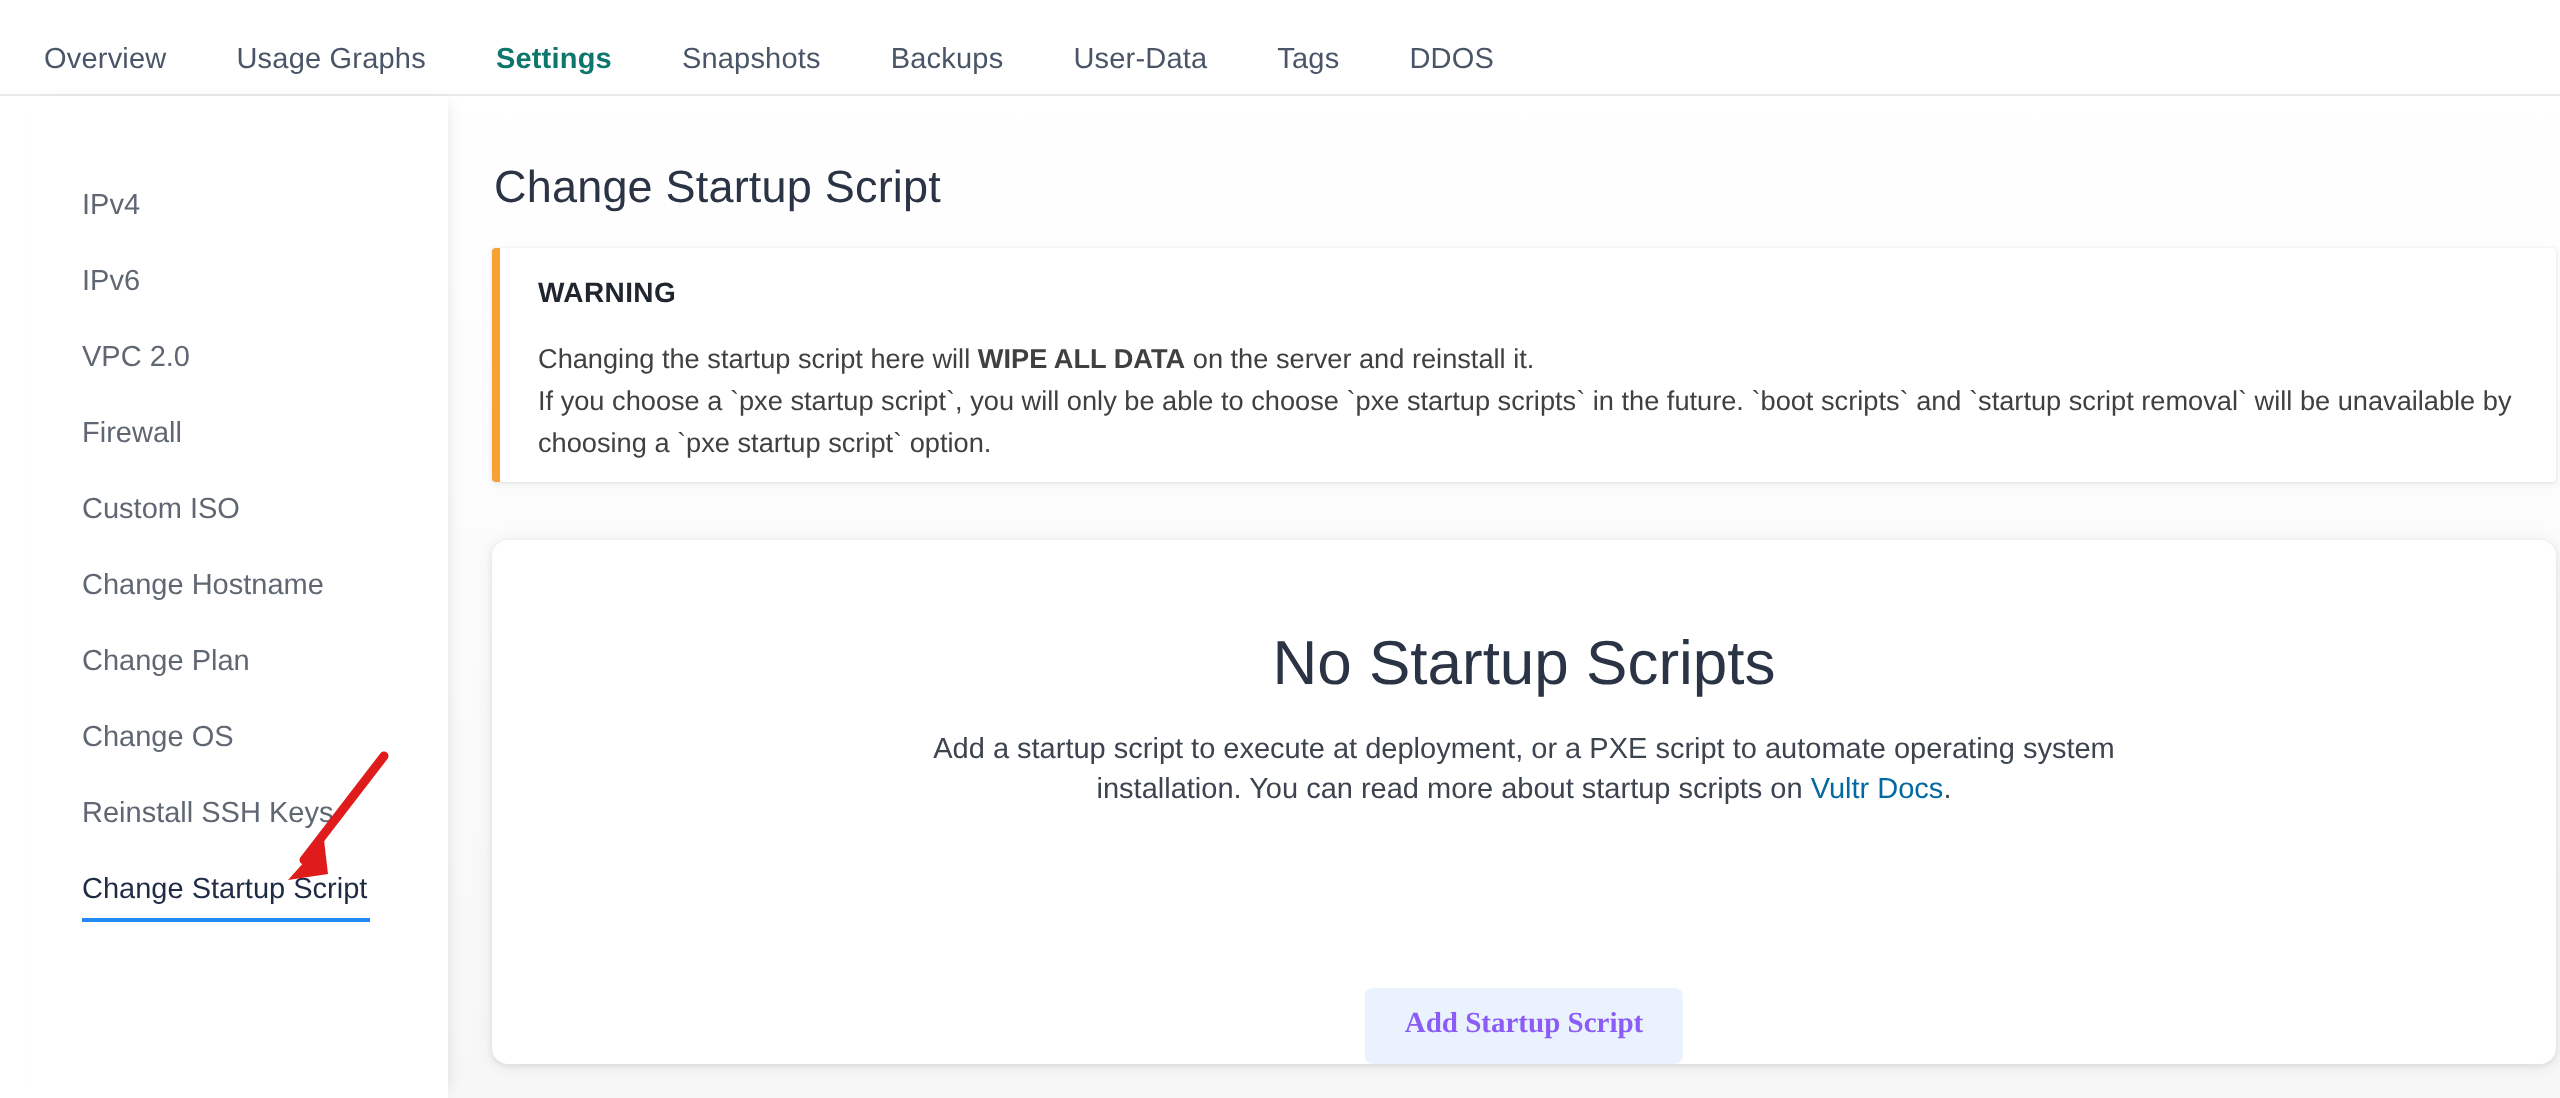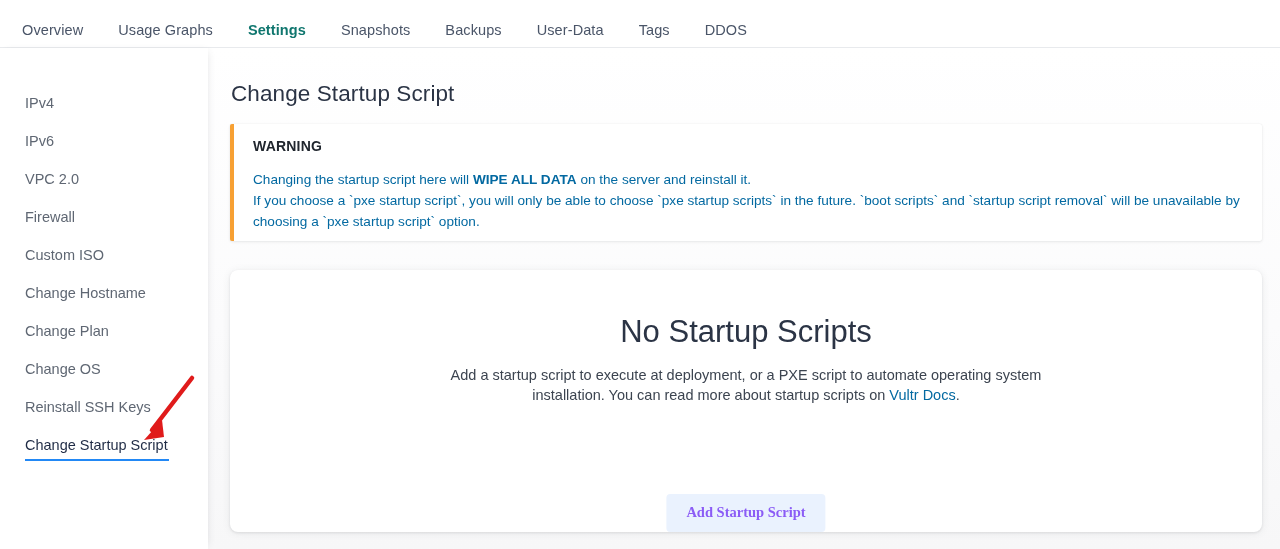--- a/index.html
+++ b/index.html
@@ -60,21 +60,21 @@
     right: -2px;
     bottom: 0;
     height: 3px;
     background: #2288f5;
     border-radius: 1px;
   }
 
   
   .below {
     position: absolute;
-    left: 0; top: 48px;
+    left: 16px; top: 48px;
     width: 1232px;
     height: 501px;
   }
 
   .sidebar {
     position: absolute;
     left: 0; top: 0;
     width: 208px;
     height: 501px;
     background: #ffffff;
@@ -149,21 +149,21 @@
     font-weight: bold;
     color: #20262e;
     letter-spacing: .2px;
   }
   .warning-body {
     position: absolute;
     left: 19px;
     top: 45px;
     right: 18px;
     font-size: 13.6px;
-    color: #0369a1;
+    color: #404040;
     line-height: 21px;
   }
   .warning-body b { font-weight: bold; }
 
   
   .card {
     position: absolute;
     left: 22px;
     top: 222px;
     width: 1032px;

